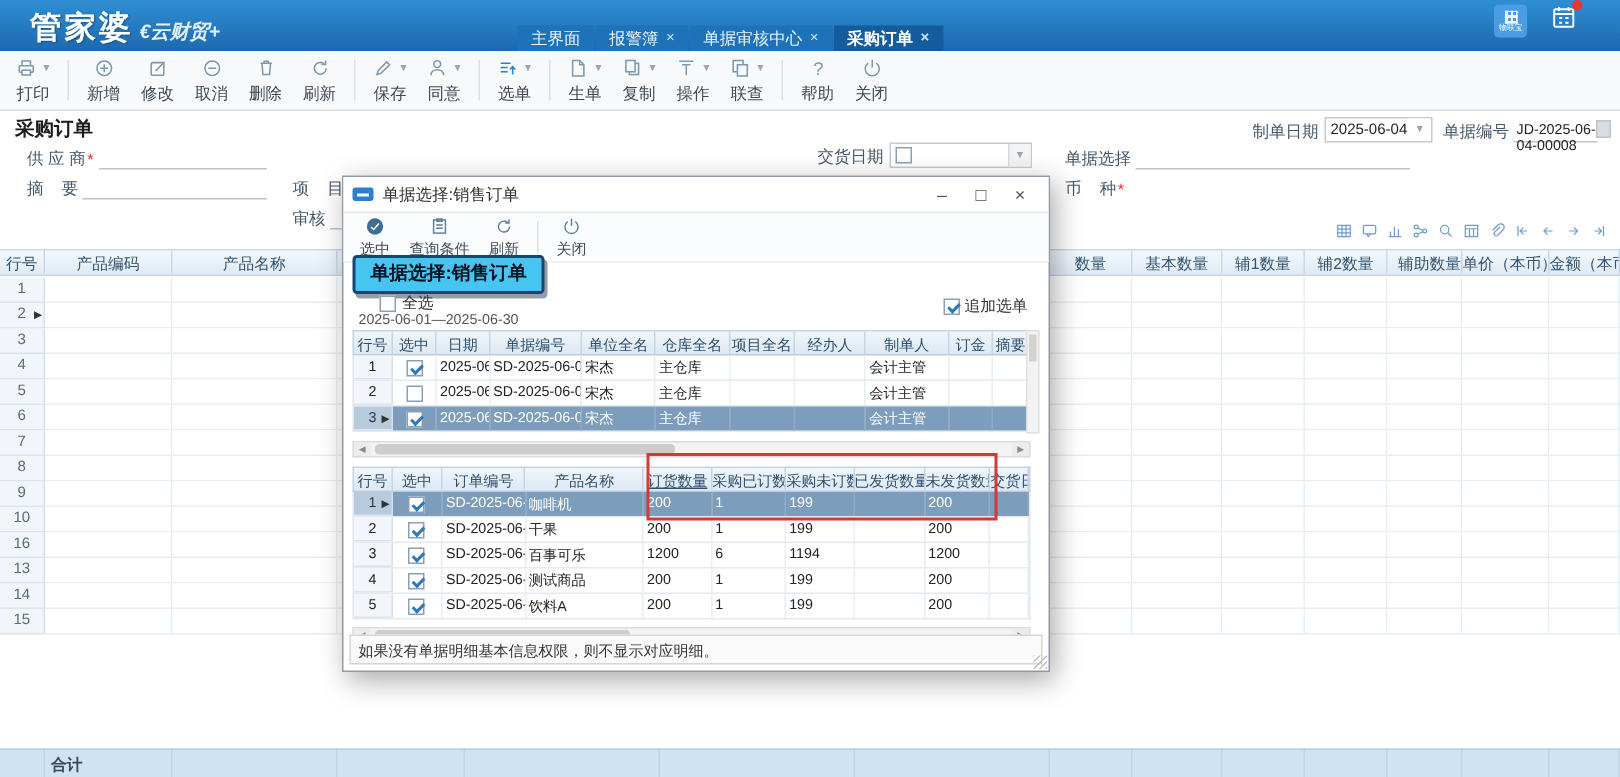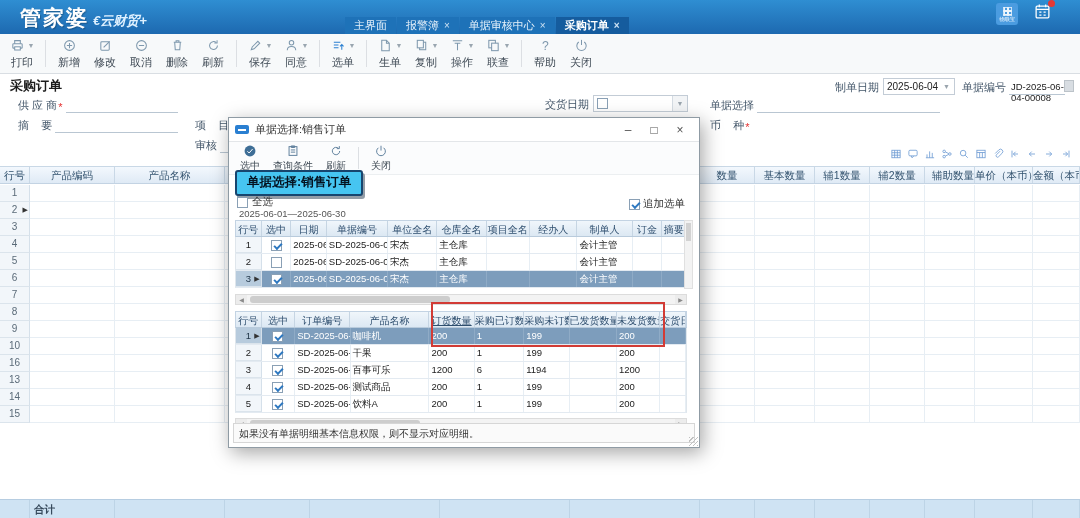--- a/index.html
+++ b/index.html
@@ -85,21 +85,21 @@
   .dlg-appicon { width:14px; height:9px; background:#2a7fd1; border-radius:2px; position:relative; margin-right:6px; }
   .dlg-appicon::after { content:""; position:absolute; left:3px; top:3.5px; width:8px; height:2px; background:#fff; }
   .dlg-title .txt { font-size:11px; color:#333; flex:1; }
   .dlg-ctl { width:26px; text-align:center; font-size:12px; color:#555; cursor:default; }
   .dlg-toolbar { height:33px; display:flex; align-items:stretch; padding:0 4px; background:#fbfcfd; border-bottom:1px solid #eceff1; }
   .dlg-tb-btn { display:flex; flex-direction:column; align-items:center; justify-content:center; min-width:34px; padding:0 6px; gap:1px; }
   .dlg-tb-btn .ic { width:14px; height:14px; color:#5d7e9b; }
   .dlg-tb-btn .tb-label { font-size:10px; color:#3f4a55; }
   .banner { position:absolute; left:6px; top:52px; background:#46c5f1; border:2px solid #17456e; border-radius:3px;
             box-shadow:2px 3px 0 rgba(40,60,80,.5); padding:2px 10px 3px; font-size:12.5px; font-weight:bold; color:#04121f; }
-  .selrow { position:absolute; left:8px; top:77px; display:flex; align-items:center; gap:4px; font-size:10.5px; color:#333; }
+  .selrow { position:absolute; left:24px; top:77px; display:flex; align-items:center; gap:4px; font-size:10.5px; color:#333; }
   .daterange { position:absolute; left:10px; top:90px; font-size:9.5px; color:#555; }
   .appendrow { position:absolute; right:14px; top:79px; display:flex; align-items:center; gap:3px; font-size:10.5px; color:#333; }
 
   .dtable { position:absolute; left:6px; width:452px; }
   .dtable .hrow { display:flex; height:17px; background:linear-gradient(#f0f6fb,#dce8f3); border:1px solid #c3d3e3; border-bottom:1px solid #b9cbdc; }
   .dtable .hrow .gcell { border-right:1px solid #c6d5e3; font-size:10px; color:#2f4f6f; text-align:center; padding-top:2px; }
   .dtable .drow { display:flex; height:17px; border-bottom:1px solid #e3eaf1; border-left:1px solid #dfe6ec; border-right:1px solid #dfe6ec; }
   .dtable .drow .gcell { border-right:1px solid #e7eef4; font-size:9.5px; color:#222; padding:2px 2px 0; }
   .dtable .drow.sel .gcell { background:#7d9dbc; color:#fff; border-right-color:#8fabc6; }
   .dtable .drow.sel .gcell.num { background:#b7cbdd; color:#1e3346; }

